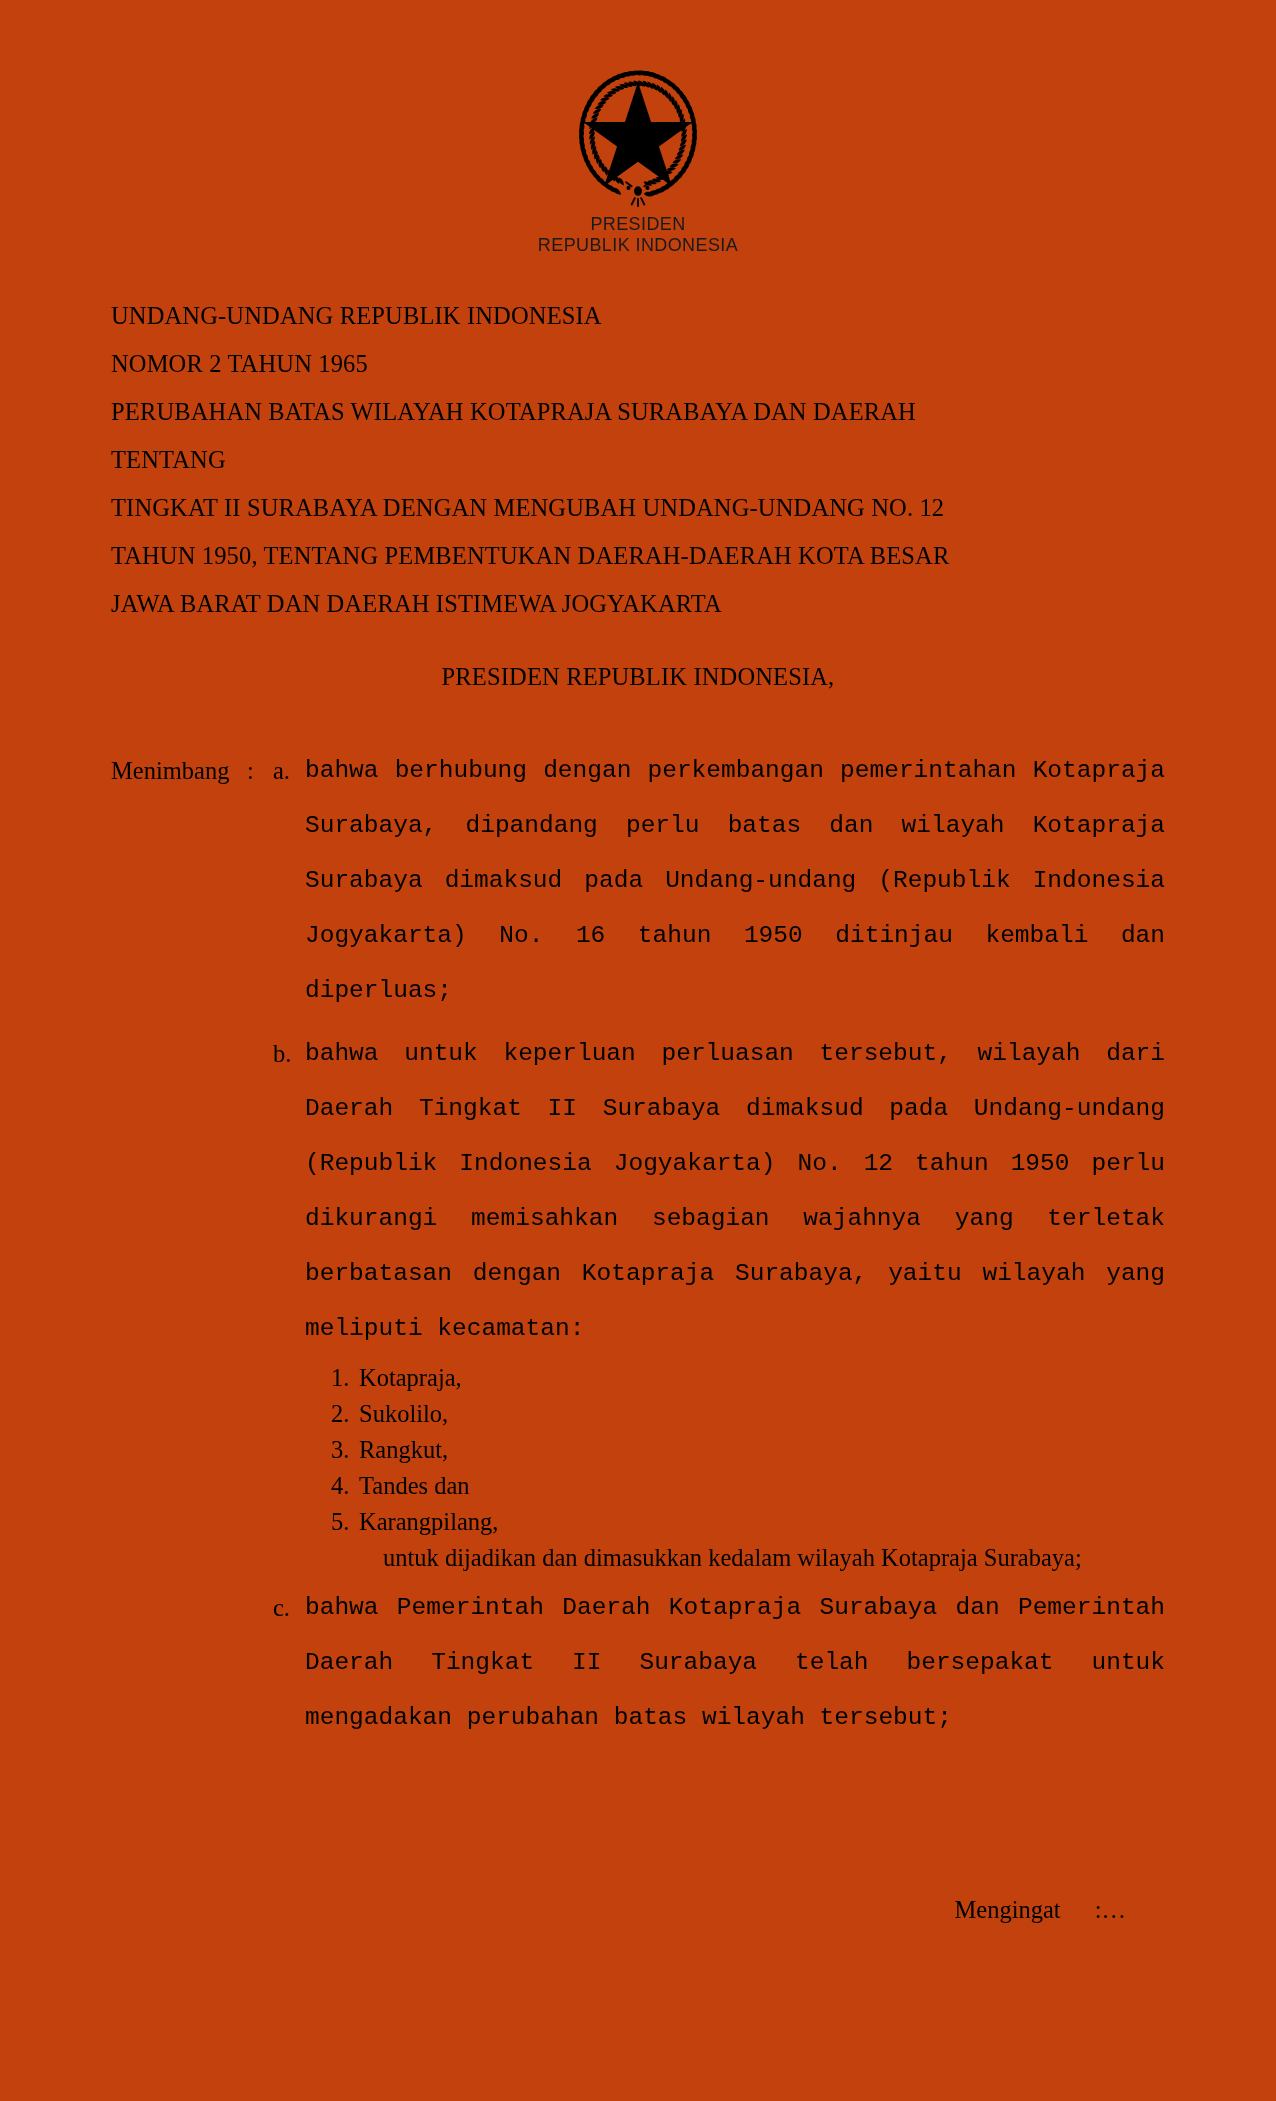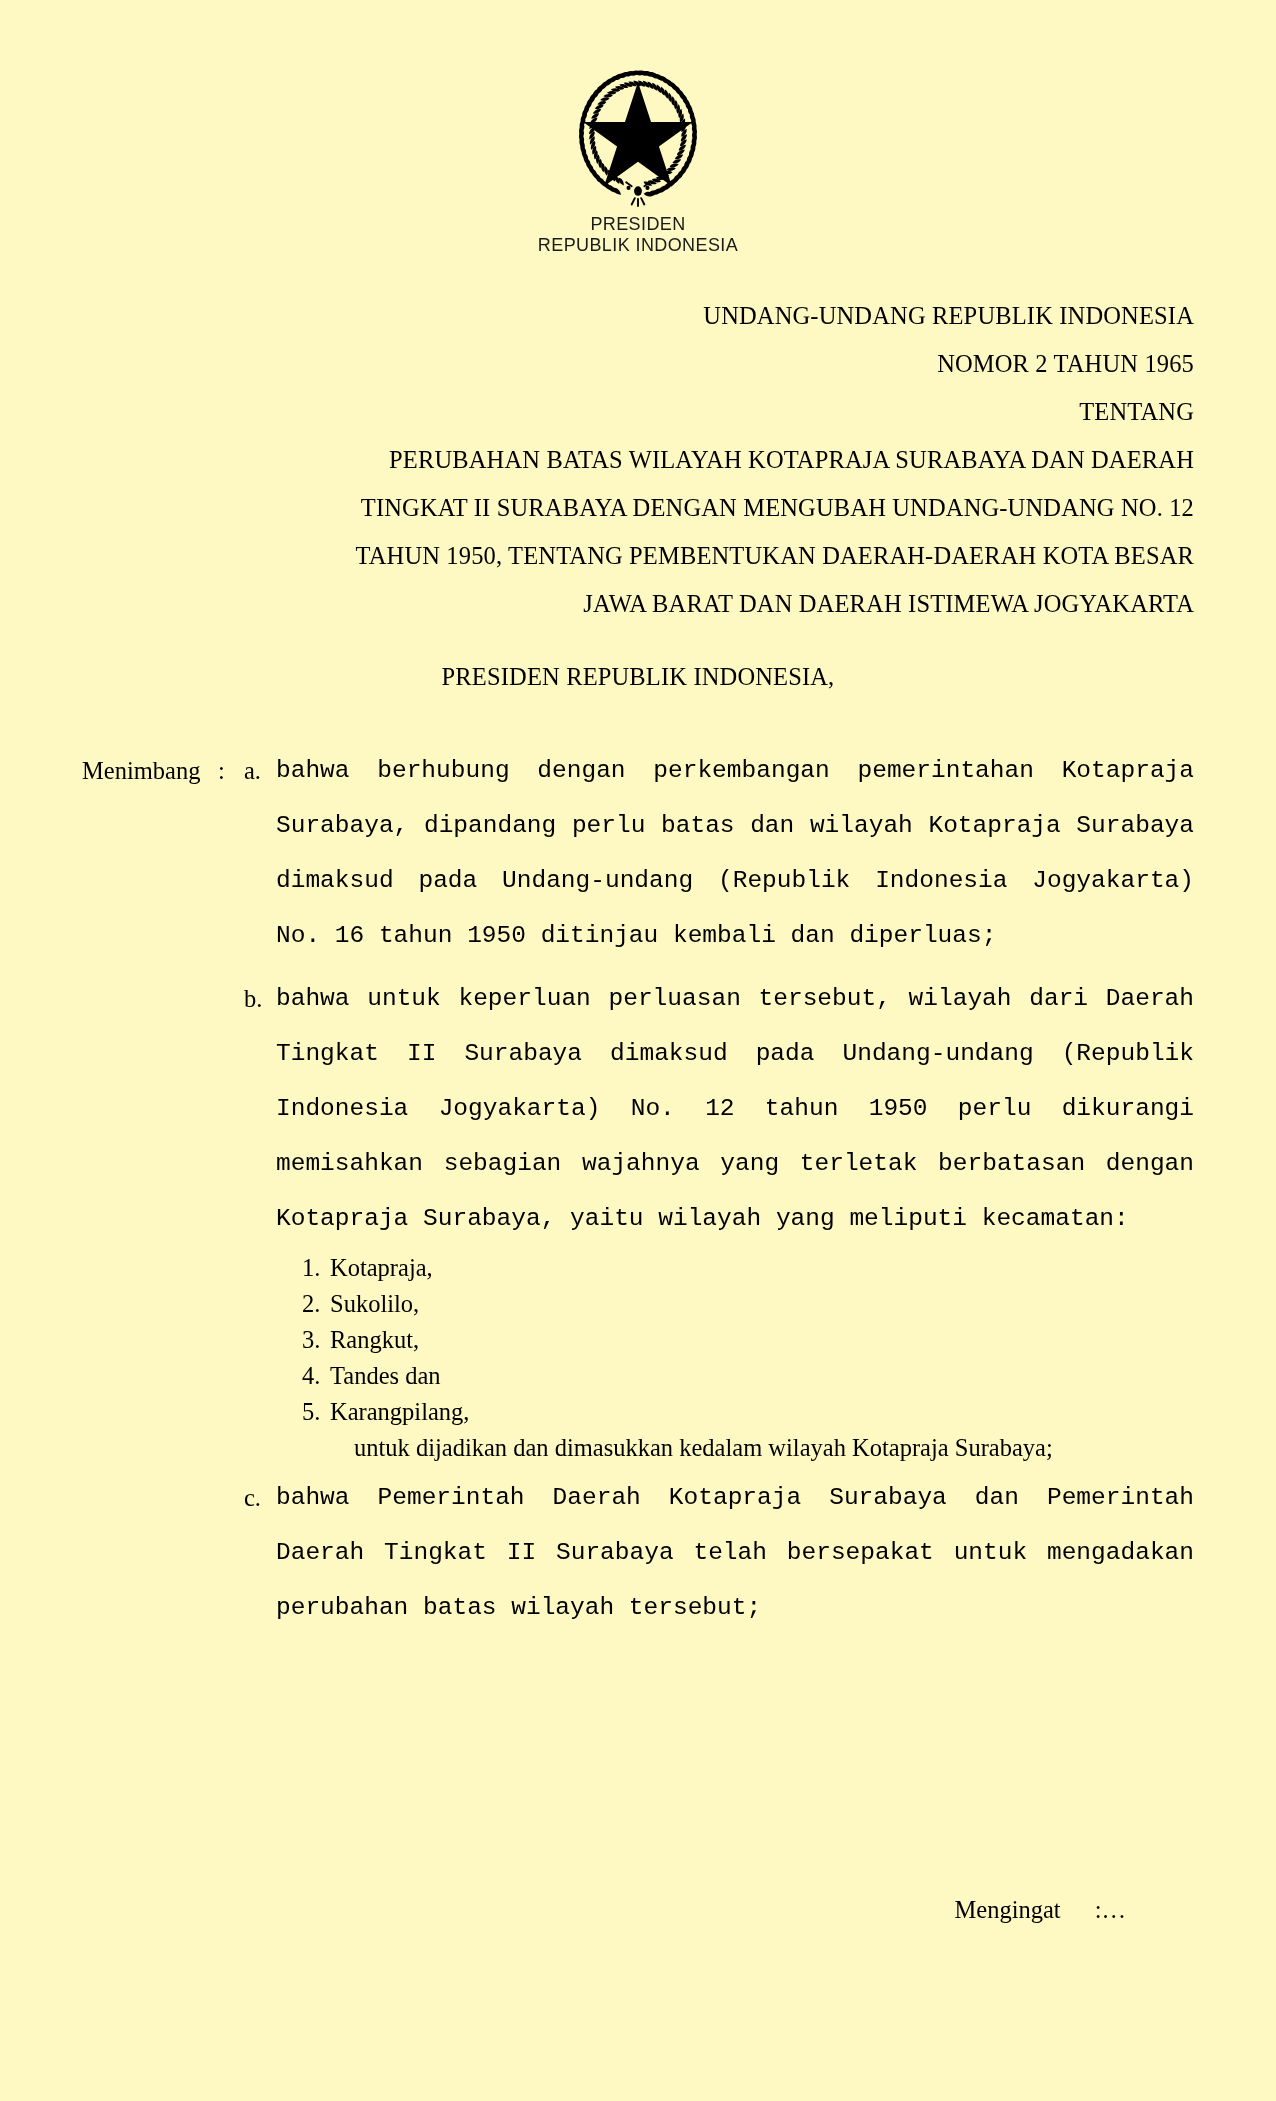--- a/index.html
+++ b/index.html
@@ -9,24 +9,24 @@
   }
   body {
     font-family: "Liberation Serif", "DejaVu Serif", serif;
     color: #000000;
   }
   .page {
     position: relative;
     width: 1276px;
     height: 2101px;
     margin: 0 auto;
-    background: #fef9c3;
+    background: #c2410c;
     overflow: hidden;
     box-sizing: border-box;
-    padding: 0 82px;
+    padding: 0 111px;
   }
 
   
   .emblem-block {
     padding-top: 52px;
     text-align: center;
   }
   .emblem {
     width: 158px;
     height: 158px;
@@ -42,21 +42,21 @@
     font-size: 18px;
     line-height: 21px;
     letter-spacing: 0.4px;
     color: #1a1a1a;
   }
   .emblem-caption div { white-space: nowrap; }
 
   
   .title-block {
     margin-top: 36px;
-    text-align: right;
+    text-align: left;
   }
   .title-line {
     font-size: 24.5px;
     line-height: 48px;
     letter-spacing: 0.15px;
     white-space: nowrap;
   }
 
   .presiden-line {
     margin-top: 31px;
@@ -295,22 +295,22 @@
     </div>
     <div class="emblem-caption">
       <div>PRESIDEN</div>
       <div>REPUBLIK INDONESIA</div>
     </div>
   </div>
 
   <div class="title-block">
     <div class="title-line">UNDANG-UNDANG REPUBLIK INDONESIA</div>
     <div class="title-line">NOMOR 2 TAHUN 1965</div>
+    <div class="title-line">PERUBAHAN BATAS WILAYAH KOTAPRAJA SURABAYA DAN DAERAH</div>
     <div class="title-line">TENTANG</div>
-    <div class="title-line">PERUBAHAN BATAS WILAYAH KOTAPRAJA SURABAYA DAN DAERAH</div>
     <div class="title-line">TINGKAT II SURABAYA DENGAN MENGUBAH UNDANG-UNDANG NO. 12</div>
     <div class="title-line">TAHUN 1950, TENTANG PEMBENTUKAN DAERAH-DAERAH KOTA BESAR</div>
     <div class="title-line">JAWA BARAT DAN DAERAH ISTIMEWA JOGYAKARTA</div>
   </div>
 
   <div class="presiden-line">PRESIDEN REPUBLIK INDONESIA,</div>
 
   <div class="body-block">
 
     <div class="clause">

